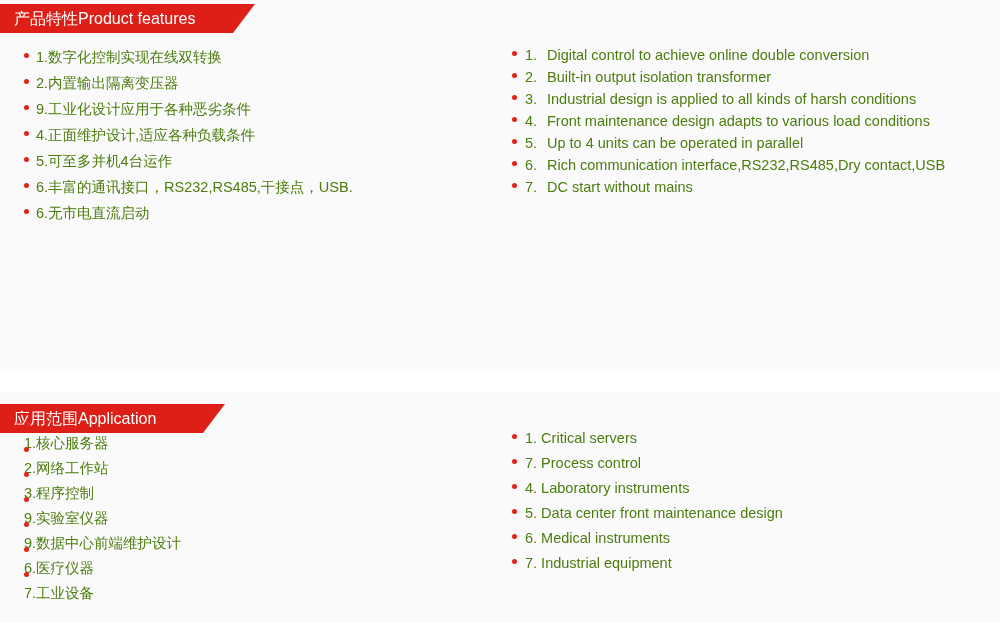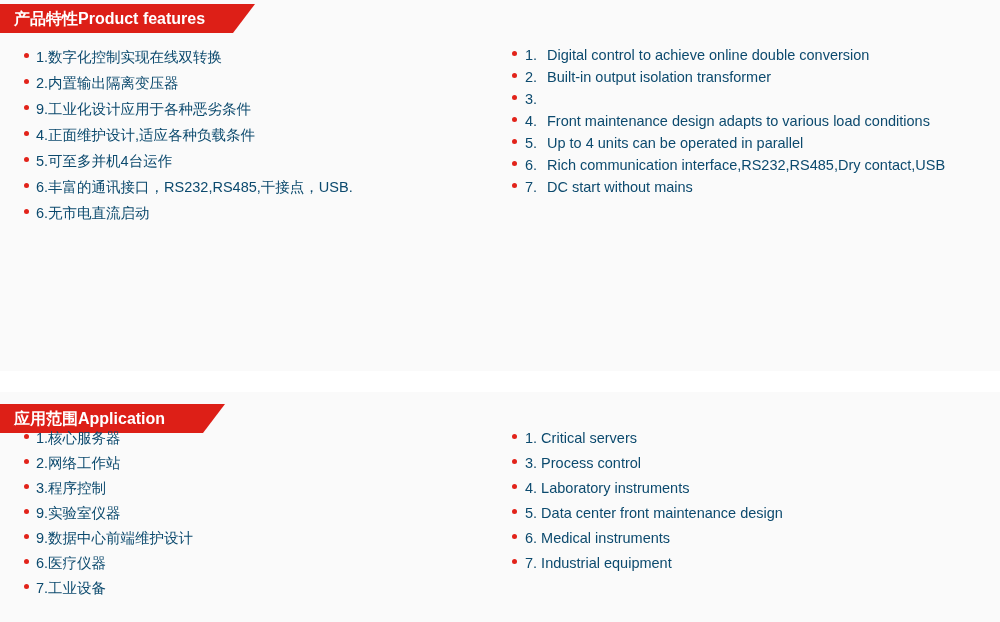--- a/index.html
+++ b/index.html
@@ -56,21 +56,21 @@
     width: 255px;
   }
   #banner-application {
     top: 396px;
     width: 225px;
     margin-top: 8px;
   }
   .banner-title {
     color: #ffffff;
     font-size: 16px;
-    font-weight: bold;
+    font-weight: normal;
     letter-spacing: 0px;
     white-space: nowrap;
     line-height: 1;
   }
 
   
   .col {
     position: absolute;
     margin: 0;
     padding: 0;
@@ -78,21 +78,21 @@
   }
   .col.cn-features { left: 24px;  top: 44px; width: 460px; }
   .col.en-features { left: 512px; top: 44px; width: 470px; }
   .col.cn-app      { left: 24px;  top: 426px; width: 460px; }
   .col.en-app      { left: 512px; top: 426px; width: 470px; }
 
   .li {
     position: relative;
     display: flex;
     align-items: baseline;
-    color: #0c4a6e;
+    color: #4d7c0f;
     white-space: nowrap;
   }
   .bullet {
     display: inline-block;
     width: 5px;
     height: 5px;
     border-radius: 50%;
     background: #e2231a;
     flex: 0 0 auto;
     margin-right: 7px;
@@ -106,21 +106,21 @@
   
   .cn-features .li { font-size: 14.5px; height: 26px; line-height: 26px; }
   .cn-features .bullet { top: -4px; }
 
   
   .en-features .li { font-size: 14.5px; height: 22px; line-height: 22px; }
   .en-features .bullet { top: -4px; margin-right: 8px; }
   .en-features .li-num { display: inline-block; width: 22px; flex: 0 0 auto; }
 
   
-  .cn-app .li { font-size: 14.5px; height: 25px; line-height: 25px; }
+  .cn-app .li { font-size: 14.5px; height: 25px; line-height: 25px; flex-direction: column; }
   .cn-app .bullet { top: -4px; }
 
   
   .en-app .li { font-size: 14.5px; height: 25px; line-height: 25px; }
   .en-app .bullet { top: -4px; margin-right: 8px; }
 
   
   .scan-artifact {
     position: absolute;
     top: 0;
@@ -183,20 +183,21 @@
       <span class="li-text">Digital control to achieve online double conversion</span>
     </li>
     <li class="li">
       <span class="bullet"></span>
       <span class="li-num">2.</span>
       <span class="li-text">Built-in output isolation transformer</span>
     </li>
     <li class="li">
       <span class="bullet"></span>
       <span class="li-num">3.</span>
+      <span class="li-text">Industrial design is applied to all kinds of harsh conditions</span>
     </li>
     <li class="li">
       <span class="bullet"></span>
       <span class="li-num">4.</span>
       <span class="li-text">Front maintenance design adapts to various load conditions</span>
     </li>
     <li class="li">
       <span class="bullet"></span>
       <span class="li-num">5.</span>
       <span class="li-text">Up to 4 units can be operated in parallel</span>
@@ -250,21 +251,21 @@
     </li>
   </ul>
 
   <ul class="col en-app">
     <li class="li">
       <span class="bullet"></span>
       <span class="li-text">1. Critical servers</span>
     </li>
     <li class="li">
       <span class="bullet"></span>
-      <span class="li-text">3. Process control</span>
+      <span class="li-text">7. Process control</span>
     </li>
     <li class="li">
       <span class="bullet"></span>
       <span class="li-text">4. Laboratory instruments</span>
     </li>
     <li class="li">
       <span class="bullet"></span>
       <span class="li-text">5. Data center front maintenance design</span>
     </li>
     <li class="li">

